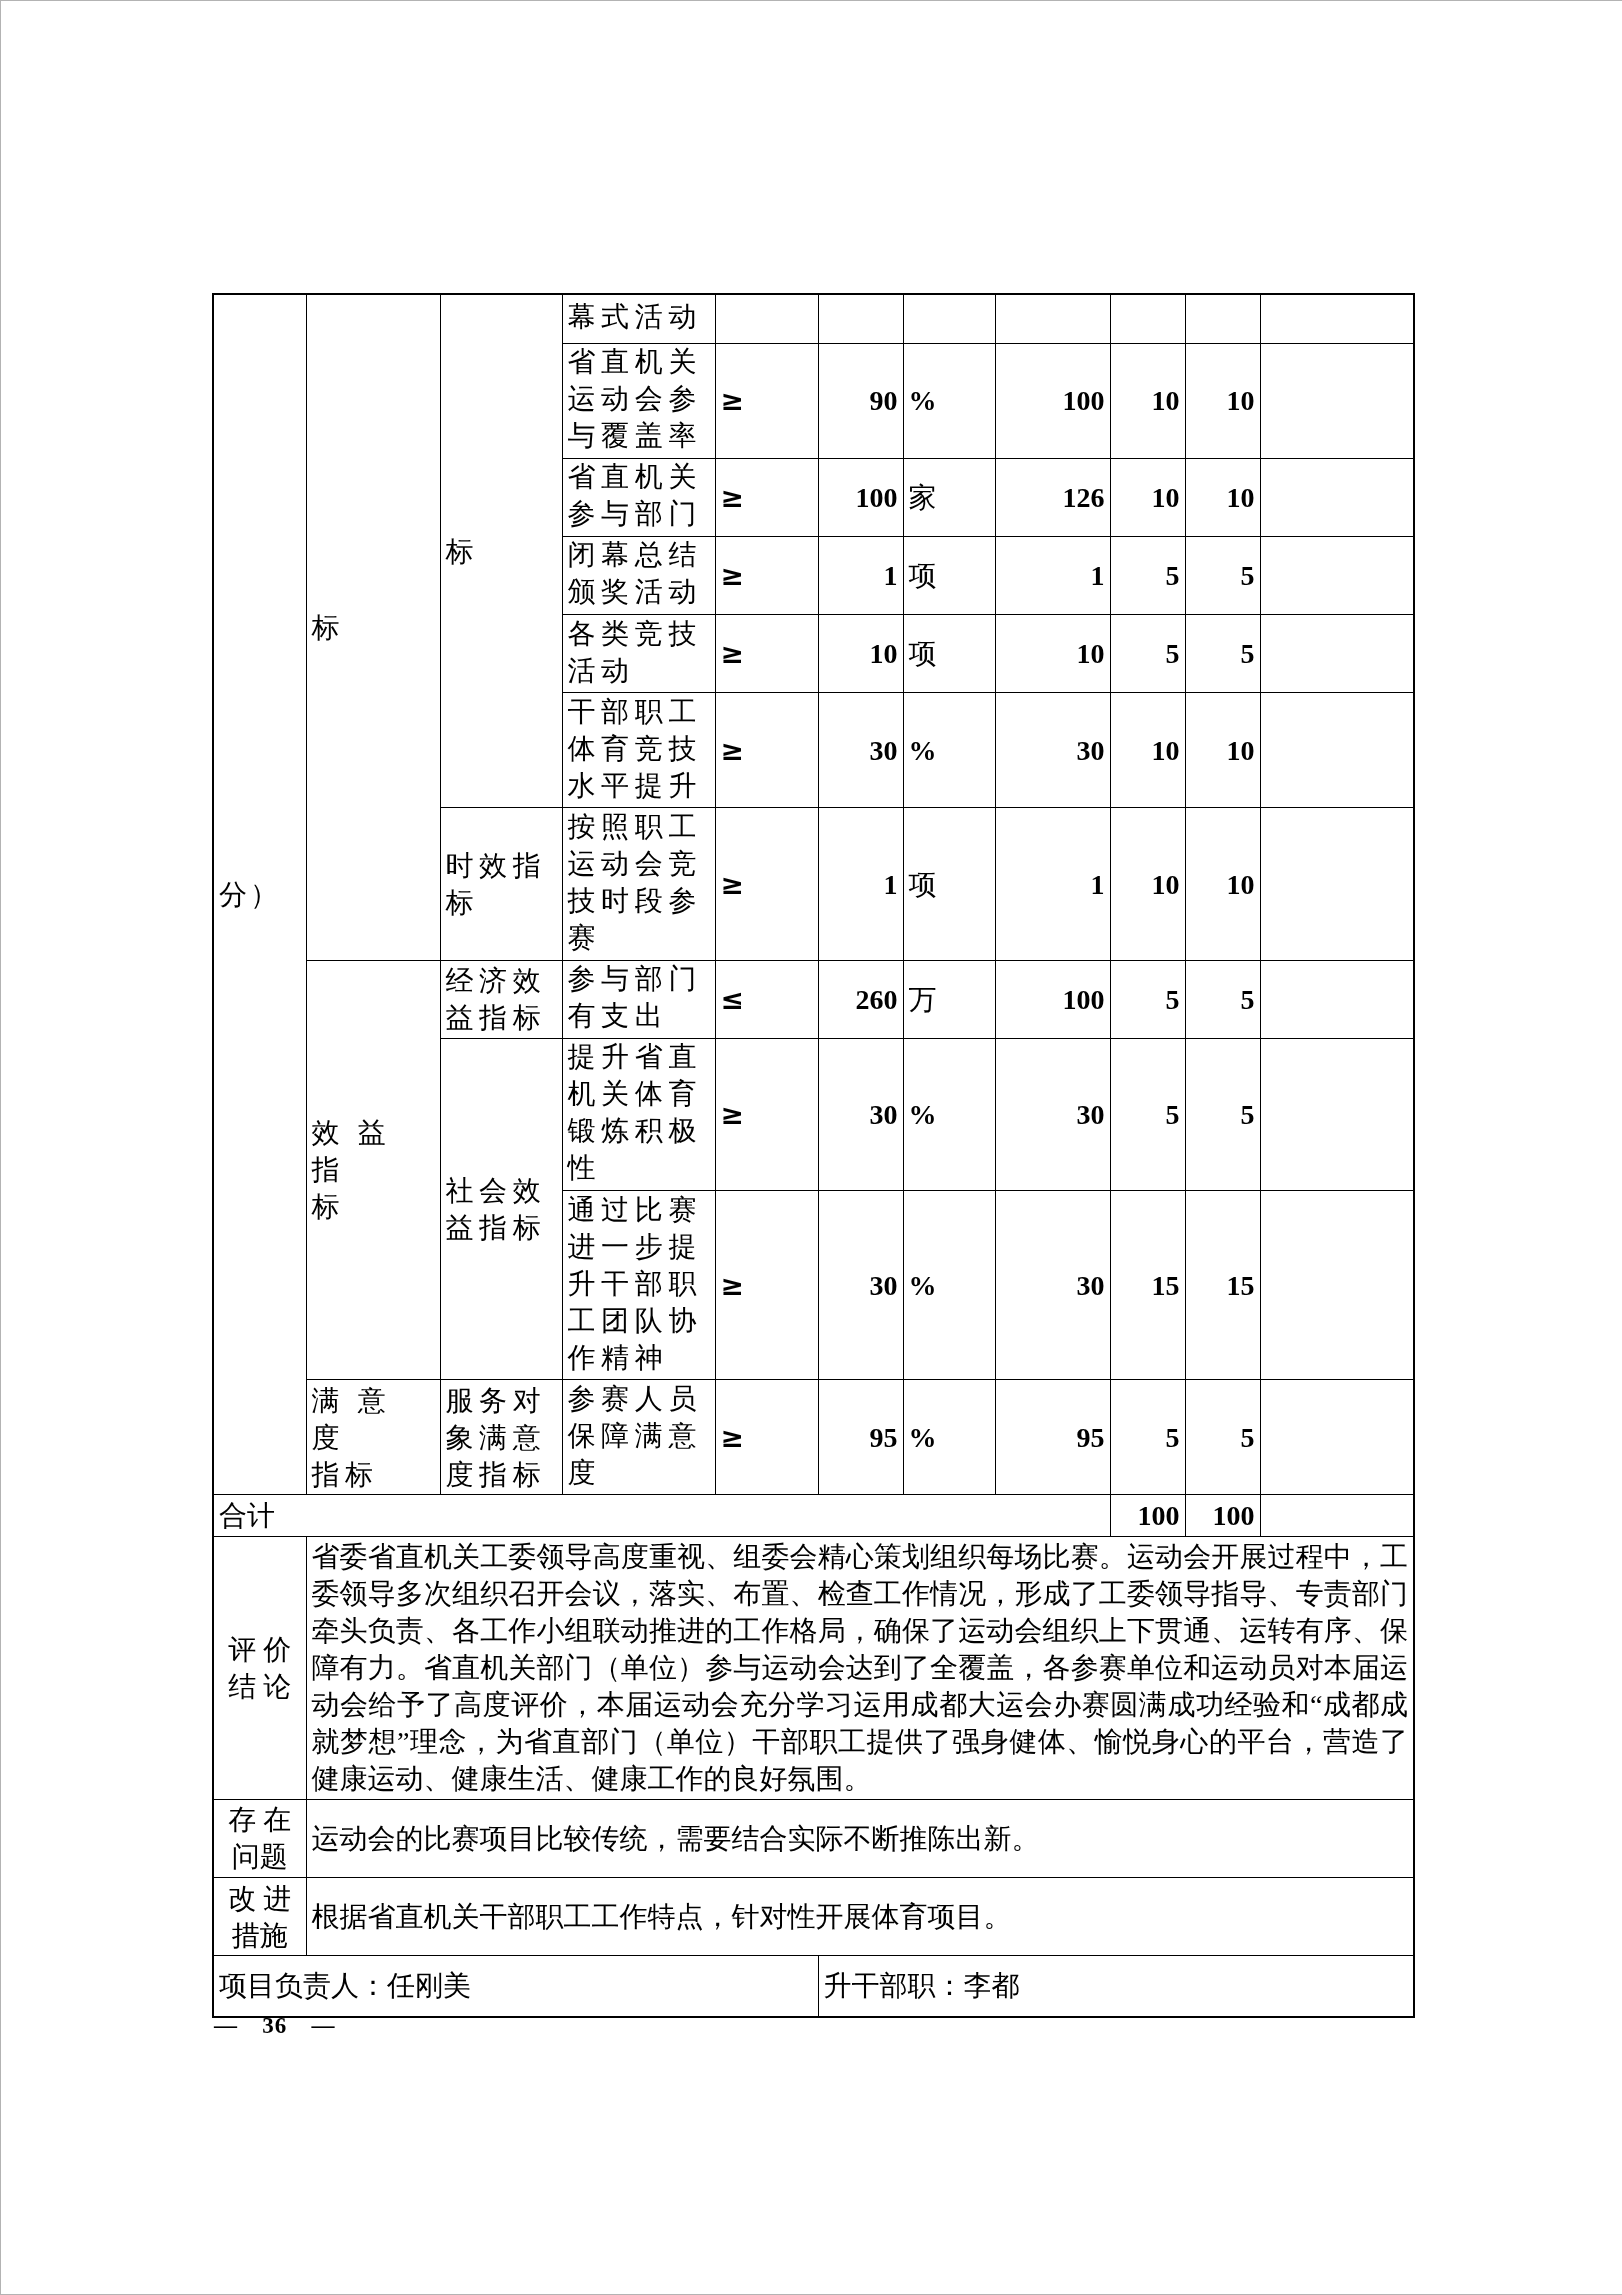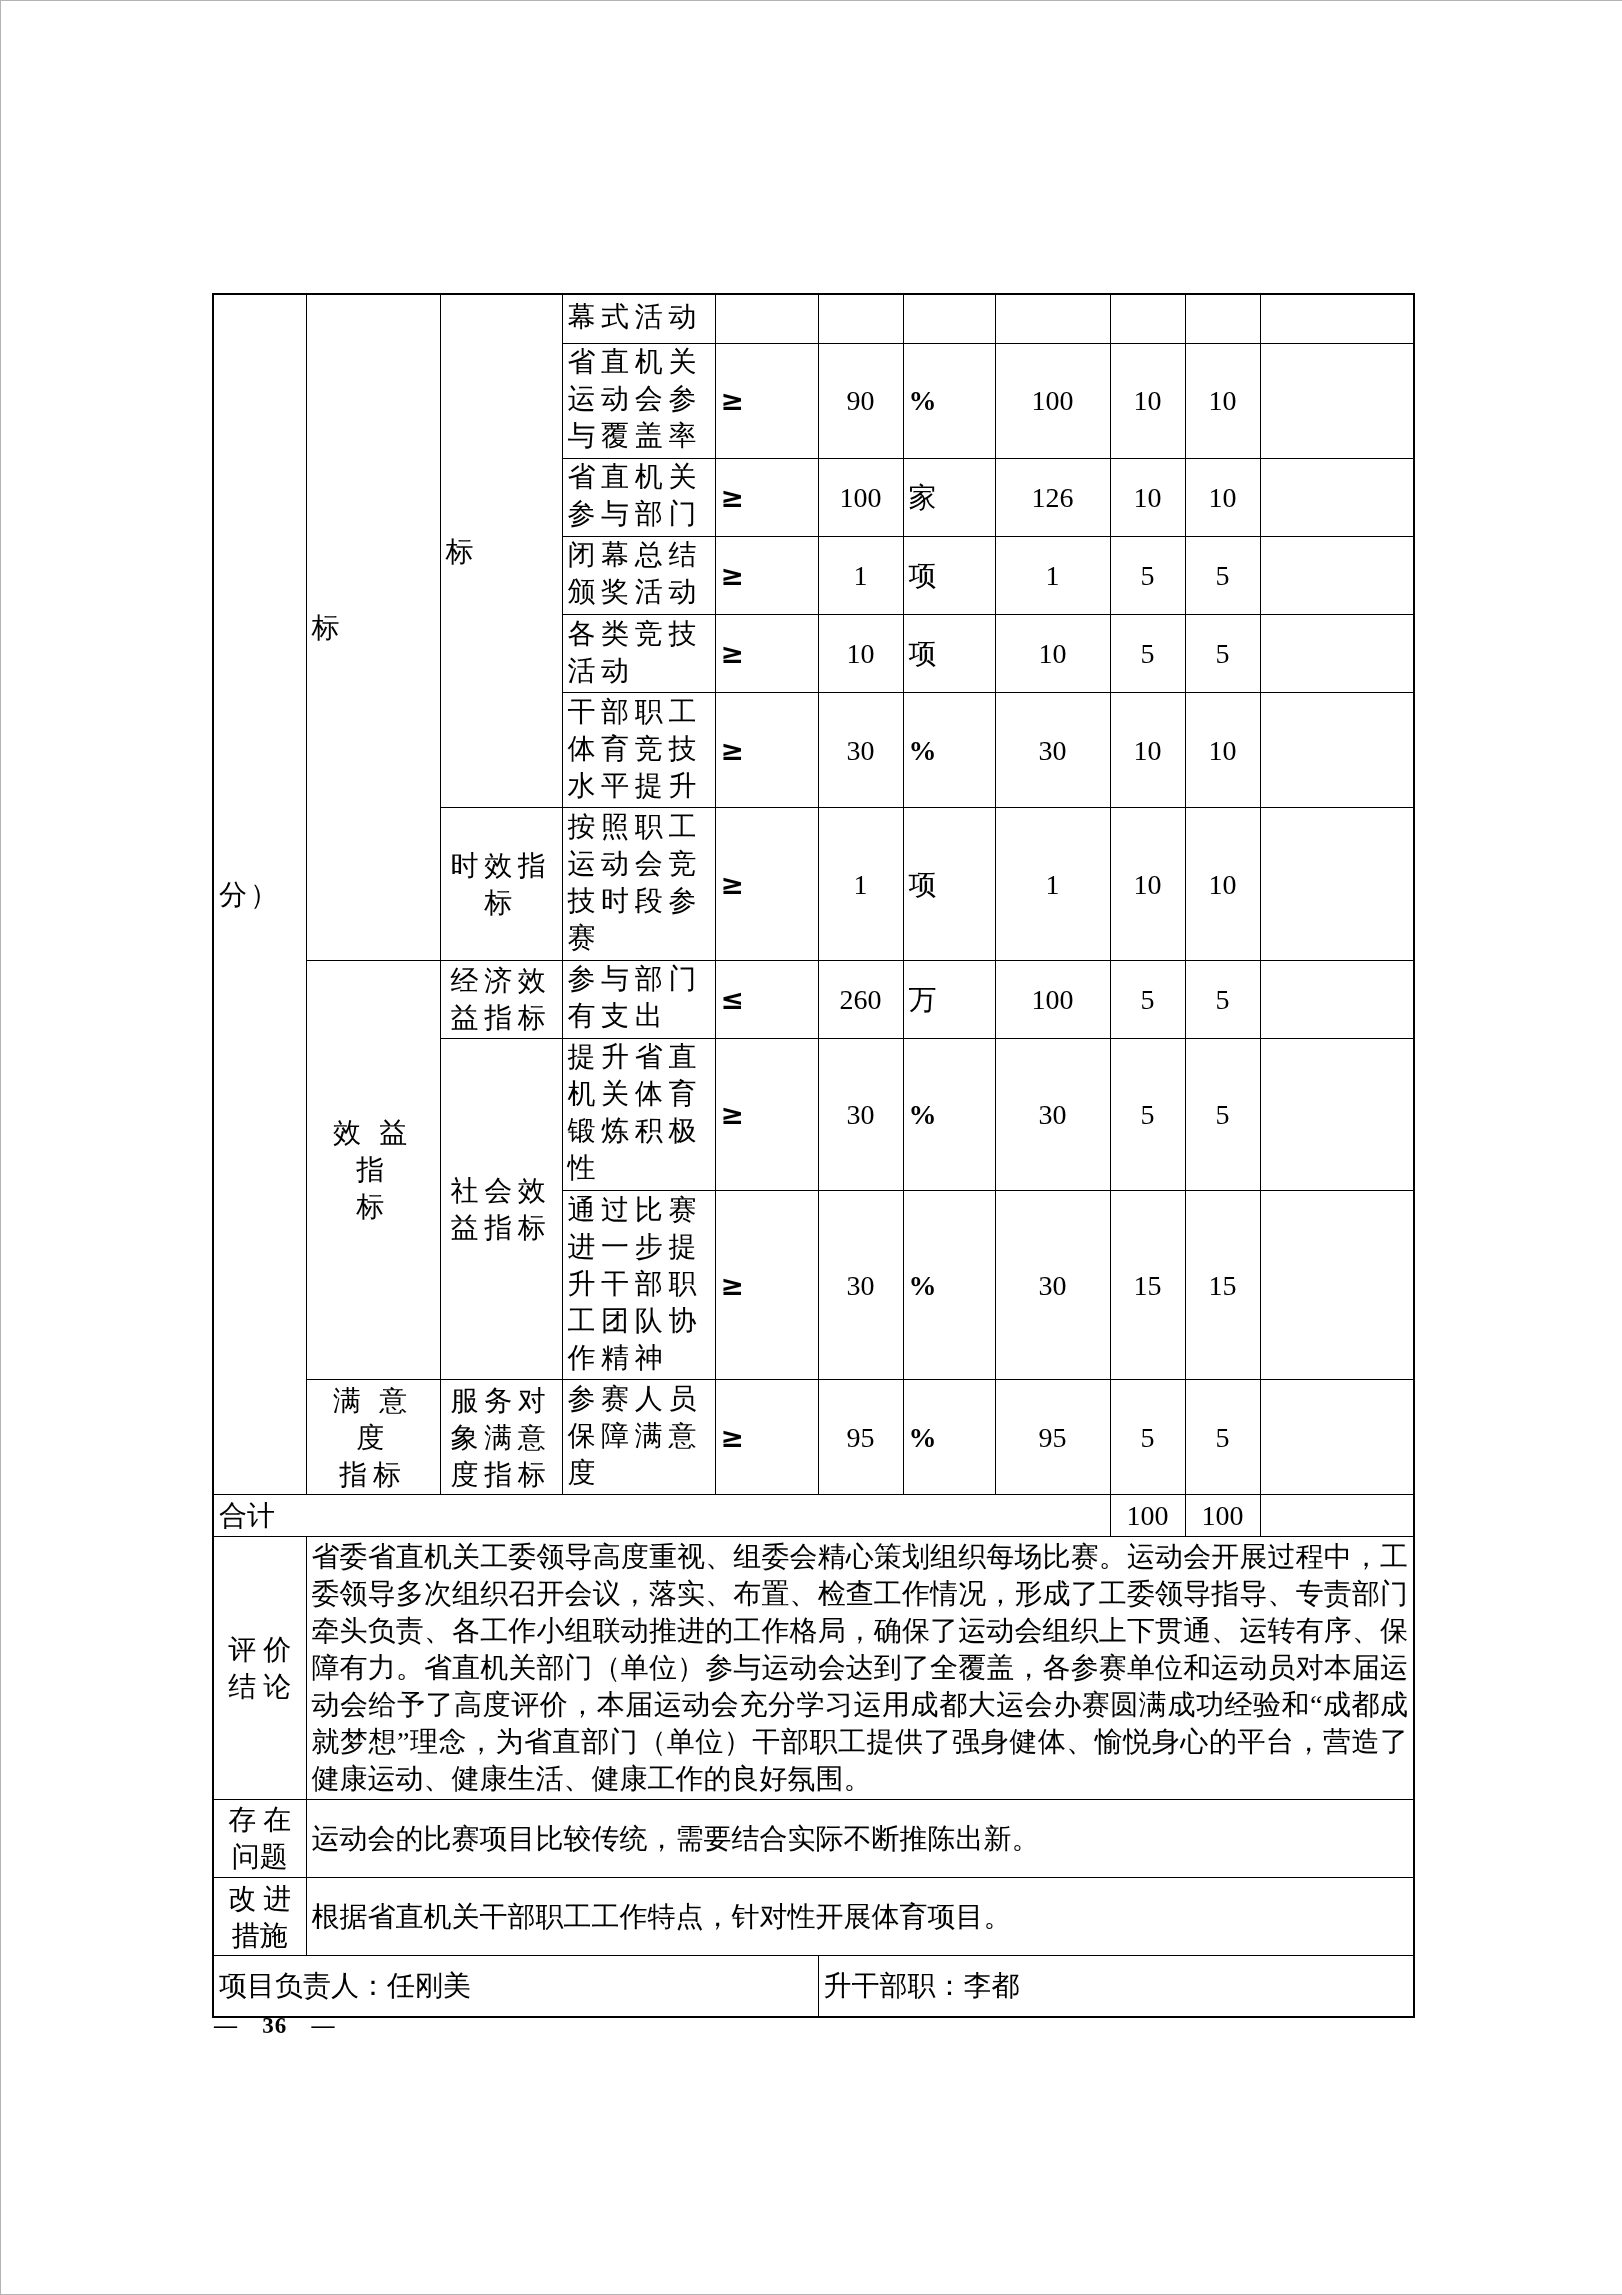--- a/index.html
+++ b/index.html
@@ -30,21 +30,21 @@
     overflow:hidden;
     word-break:break-all;
   }
   td.stub{
     vertical-align:top;
     text-align:left;
     padding:8px 0 0 19.5px;
     letter-spacing:3.2px;
   }
   td.group-label{
-    text-align:center;
+    text-align:left;
     padding-left:11.4px;
     white-space:pre-line;
     line-height:42px;
     letter-spacing:5.7px;
   }
   td.ind{
     text-align:left;
     padding:1.6px 1.6px 1.6px 11.4px;
     white-space:pre-line;
     line-height:36px;
@@ -52,23 +52,23 @@
     font-family:Liberation Mono, monospace;
   }
   td.op{
     font-weight:bold;
     font-size:32px;
     text-align:left;
     padding-left:8px;
     font-family:"DejaVu Sans","Liberation Sans",sans-serif;
   }
   td.num{
-    font-weight:normal;
+    font-weight:bold;
     font-size:29px;
-    text-align:center;
+    text-align:right;
     padding-left:11.4px;
   }
   td.unit{
     text-align:left;
     padding-left:11.4px;
   }
   td.total-label{
     text-align:left;
     padding-left:11.4px;
   }

